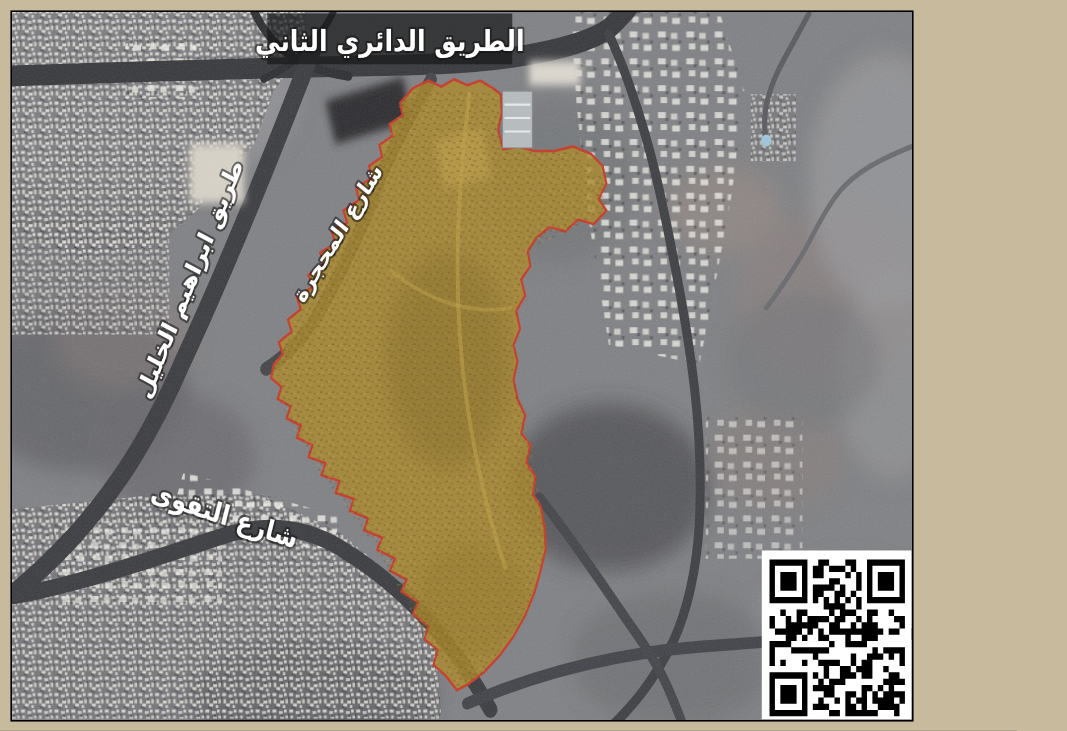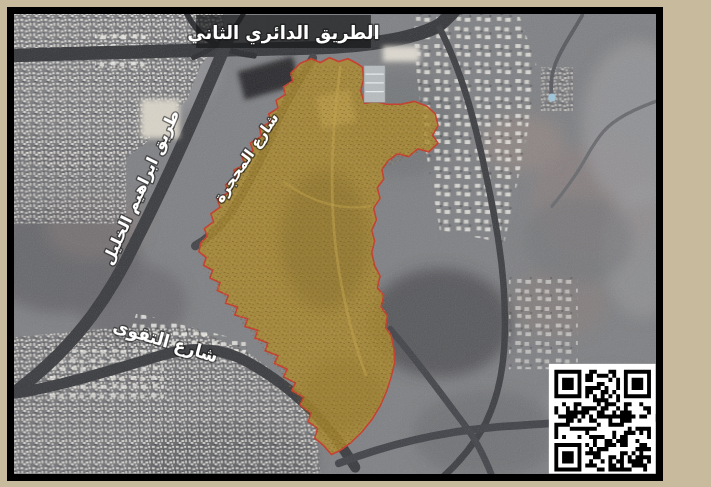--- a/index.html
+++ b/index.html
@@ -6,22 +6,22 @@
   .frame{
     position:relative;
     width:711px;height:487px;
     background:#c8ba9c;
     overflow:hidden;
     font-family:"DejaVu Sans",sans-serif;
   }
   .map{
     position:absolute;
     left:7px;top:7px;
-    width:656px;height:474px;
-    border:7px solid #000000;
+    width:602px;height:474px;
+    border:1px solid #000000;
     box-sizing:border-box;
     background:#808184;
     overflow:hidden;
   }
   .map svg{display:block;width:100%;height:100%;}
   text.road-label{
     fill:#ffffff;
     font-weight:bold;
     paint-order:stroke;
     stroke:rgba(20,20,20,0.55);

